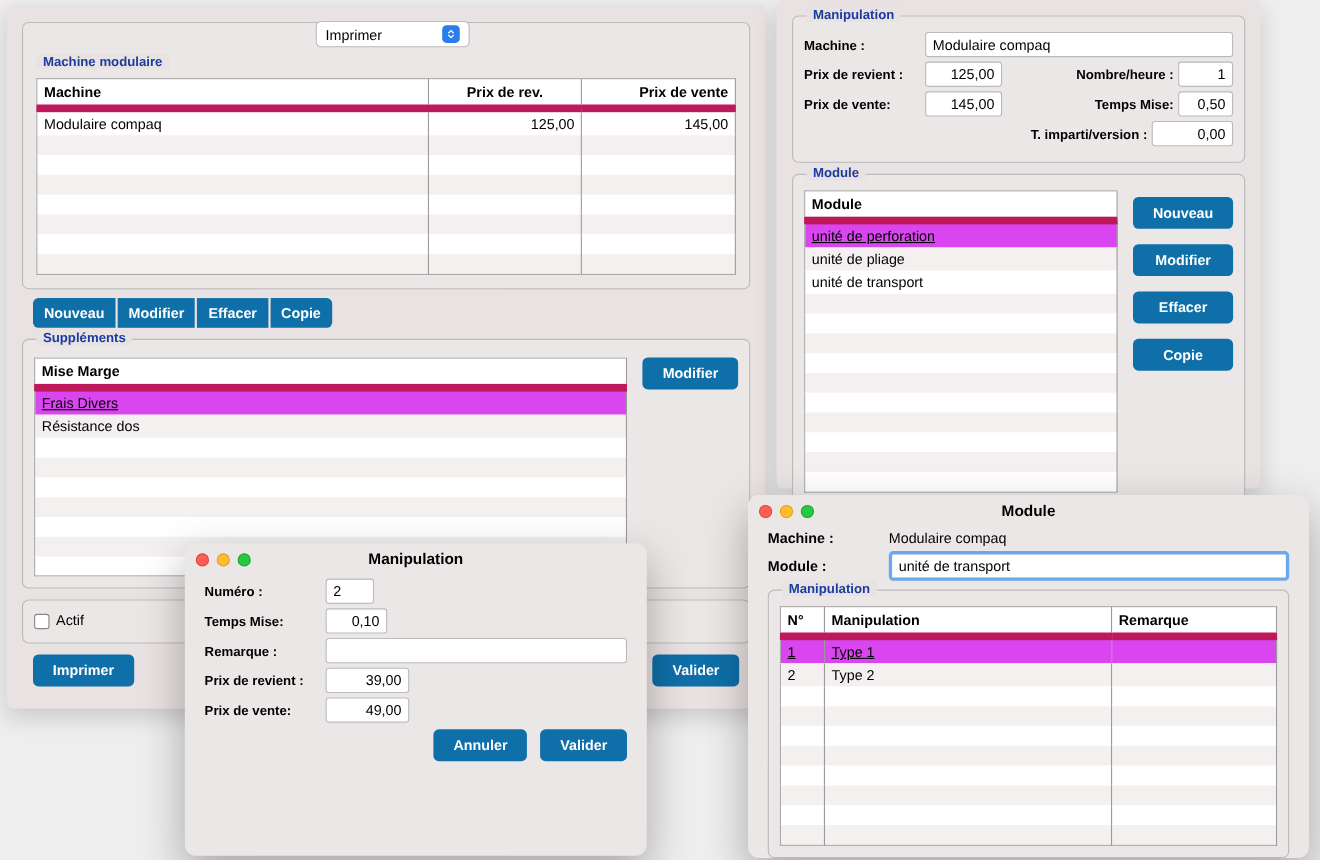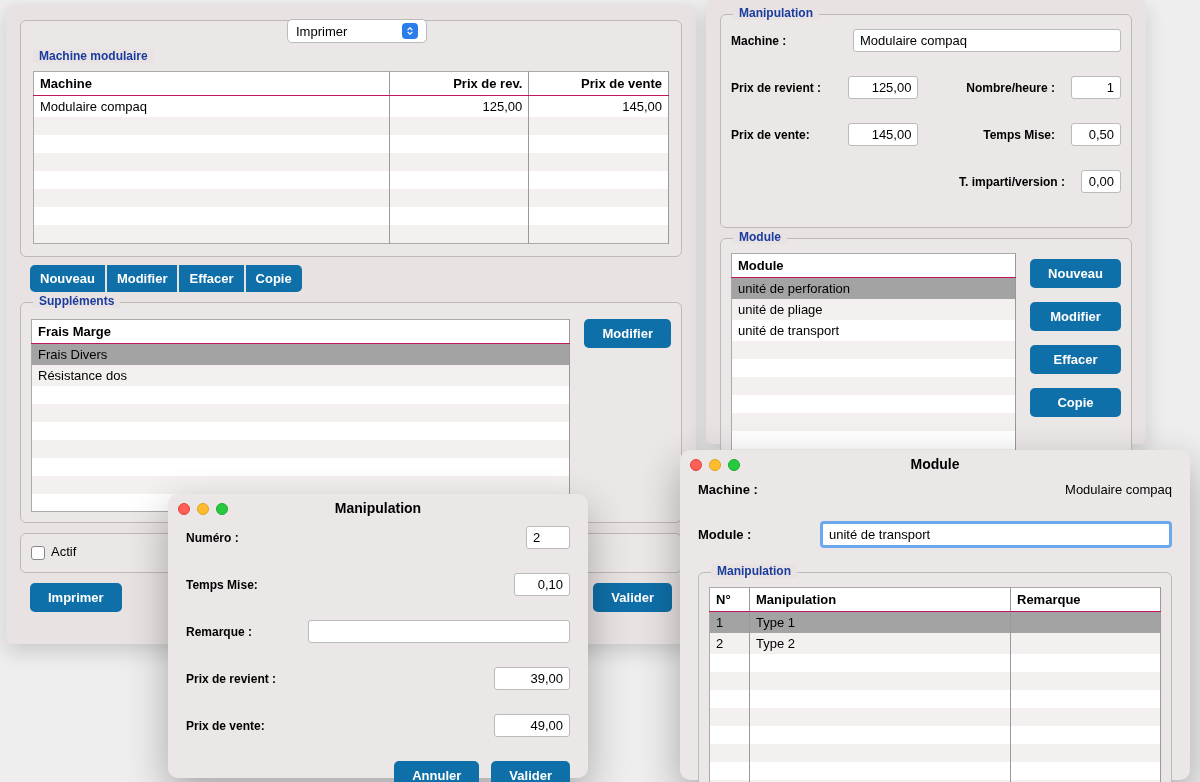--- a/index.html
+++ b/index.html
@@ -17,24 +17,24 @@
   position: absolute;
   background: #e9e2e2;
   border-radius: 6px;
   box-shadow: 0 8px 20px rgba(0,0,0,.15);
 }
 .main-panel { left: 6px; top: 4px; width: 690px; height: 640px; }
 .right-panel { left: 706px; top: 0; width: 440px; height: 444px; }
 .section { margin: 10px 14px 8px; border: 1px solid #bbb; border-radius: 6px; background: #ece7e7; padding: 10px; position: relative; }
 .section-title { color: #1a3c9e; font-weight: bold; background: #e9e2e2; position: absolute; top: -9px; left: 12px; padding: 0 6px; font-size: 12px; }
 .table { width: 100%; border: 1px solid #aaa; background: #fff; border-collapse: collapse; font-size: 13px; }
-.table th { text-align: left; border-bottom: 1px solid #be185d; border-right: 1px solid #999; padding: 4px 6px; font-weight: bold; background: #fff; }
+.table th { text-align: left; border-bottom: 7px solid #be185d; border-right: 1px solid #999; padding: 4px 6px; font-weight: bold; background: #fff; }
 .table td { border-right: 1px solid #999; padding: 3px 6px; height: 18px; }
 .table tr:nth-child(even) td { background: #f4f0f0; }
-.table tr.selected td { background: #a3a3a3; }
+.table tr.selected td { background: #d946ef; text-decoration: underline; }
 .num { text-align: right; }
 .btn {
   background: #0f6fa8;
   color: #fff;
   border: none;
   border-radius: 5px;
   padding: 7px 18px;
   font-size: 13px;
   font-weight: bold;
   cursor: pointer;
@@ -46,21 +46,21 @@
 .dropdown {
   background: #fff; border: 1px solid #bbb; border-radius: 5px;
   padding: 3px 8px; width: 140px; display: inline-flex; justify-content: space-between; align-items: center;
 }
 .dropdown-arrow {
   width: 16px; height: 16px; background: #2b7de9; border-radius: 4px;
   display: flex; align-items: center; justify-content: center;
 }
 .dropdown-arrow svg { width: 8px; height: 8px; fill: #fff; }
 .checkbox { width: 14px; height: 14px; border: 1px solid #888; border-radius: 3px; background: #fff; display: inline-block; vertical-align: middle; margin-right: 6px;}
-.field-row { display: flex; align-items: center; gap: 12px; margin-bottom: 24px; justify-content: space-between; }
+.field-row { display: flex; align-items: center; gap: 0; margin-bottom: 4px; }
 .field-label { width: 110px; font-weight: bold; font-size: 12px; }
 .field-label-wide { width: 130px; font-weight: bold; font-size: 12px; text-align: right; margin-left: auto; margin-right: 4px;}
 input.text-input { border: 1px solid #bbb; border-radius: 3px; padding: 3px 6px; background: #fff; font-size: 13px; }
 input.num-input { text-align: right; }
 input.focused { border: 3px solid #6ba8ee; border-radius: 4px; }
 .modal {
   position: absolute; background: #ece7e7; border-radius: 10px;
   box-shadow: 0 15px 40px rgba(0,0,0,.3);
 }
 .modal-title { text-align: center; font-weight: bold; padding: 6px 0 4px; font-size: 14px; }
@@ -84,21 +84,21 @@
               <path d="M2 4 L5 1 L8 4 M2 6 L5 9 L8 6" stroke="#fff" stroke-width="1.5" fill="none"></path>
             </svg>
           </span>
       </div>
     </div>
     <span class="section-title" style="top:28px;">Machine modulaire</span>
     <table class="table" style="margin-top:10px;">
       <thead>
           <tr>
         <th style="width:56%">Machine</th>
-        <th style="width:22%; text-align:right;">Prix de rev.</th>
+        <th style="width:22%; text-align:center;">Prix de rev.</th>
         <th style="width:22%; text-align:right;">Prix de vente</th>
       </tr>
         </thead>
       <tbody>
         <tr>
           <td>Modulaire compaq</td>
           <td class="num">125,00</td>
           <td class="num">145,00</td>
         </tr>
         <tr>
@@ -146,21 +146,21 @@
     <button class="btn">Effacer</button>
     <button class="btn">Copie</button>
   </div>
 
   <div class="section" style="min-height:200px; padding-top:16px;">
     <span class="section-title">Suppléments</span>
     <div style="display:flex; gap:14px;">
       <table class="table" style="flex:1; max-width:540px;">
         <thead>
             <tr>
-              <th>Frais Marge</th>
+              <th>Mise Marge</th>
             </tr>
           </thead>
         <tbody>
           <tr class="selected">
               <td>Frais Divers</td>
             </tr>
           <tr>
               <td>Résistance dos</td>
             </tr>
           <tr>
@@ -216,21 +216,21 @@
     <div class="field-row">
       <span class="field-label">Prix de vente:</span>
       <input class="text-input num-input" style="width: 70px;" value="145,00">
       <span class="field-label-wide">Temps Mise:</span>
       <input class="text-input num-input" style="width: 50px;" value="0,50">
     </div>
     <div class="field-row">
       <span class="field-label"></span>
         <span style="width:70px"></span>
       <span class="field-label-wide">T. imparti/version :</span>
-      <input class="text-input num-input" style="width: 40px;" value="0,00">
+      <input class="text-input num-input" style="width: 74px;" value="0,00">
     </div>
   </div>
 
   <div class="section" style="padding-top:14px;">
     <span class="section-title">Module</span>
     <div style="display:flex; gap:14px;">
       <table class="table" style="flex:1;">
         <thead>
             <tr>
               <th>Module</th>

